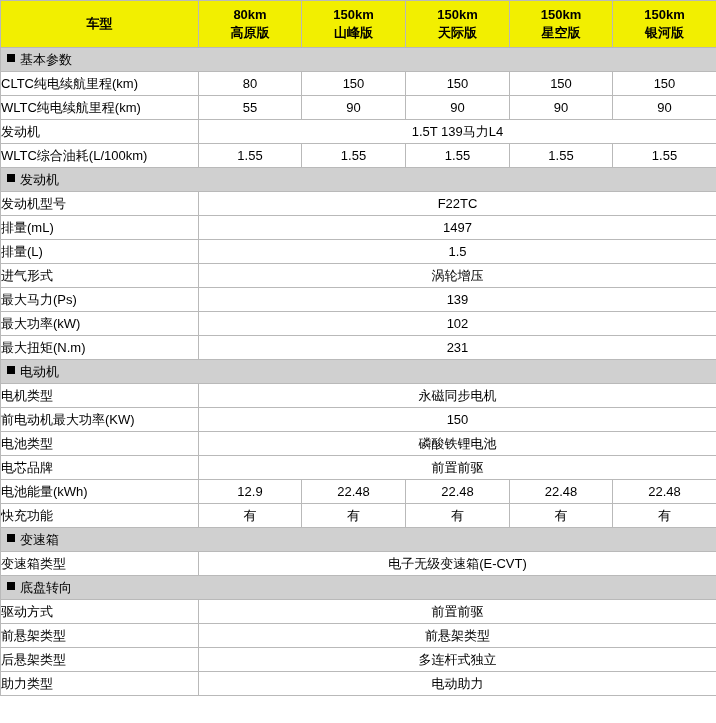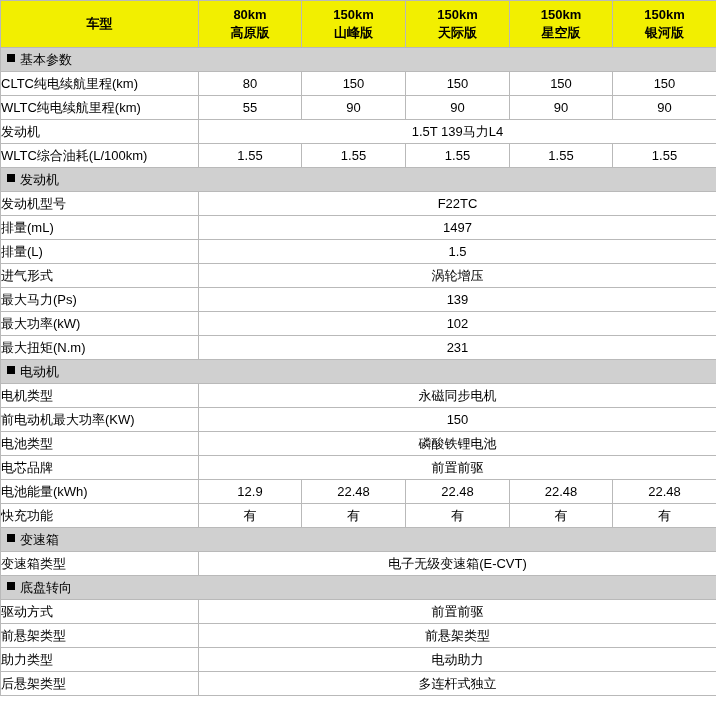--- a/index.html
+++ b/index.html
@@ -235,21 +235,21 @@
       </tr>
       <tr class="data">
         <td class="rowlabel">驱动方式</td>
         <td class="span-val" colspan="5">前置前驱</td>
       </tr>
       <tr class="data">
         <td class="rowlabel">前悬架类型</td>
         <td class="span-val" colspan="5">前悬架类型</td>
       </tr>
       <tr class="data">
+        <td class="rowlabel">后悬架类型</td>
+        <td class="span-val" colspan="5">多连杆式独立</td>
+      </tr>
+      <tr class="data">
         <td class="rowlabel">助力类型</td>
         <td class="span-val" colspan="5">电动助力</td>
       </tr>
-      <tr class="data">
-        <td class="rowlabel">后悬架类型</td>
-        <td class="span-val" colspan="5">多连杆式独立</td>
-      </tr>
     </tbody>
 </table>
 
 </body></html>

